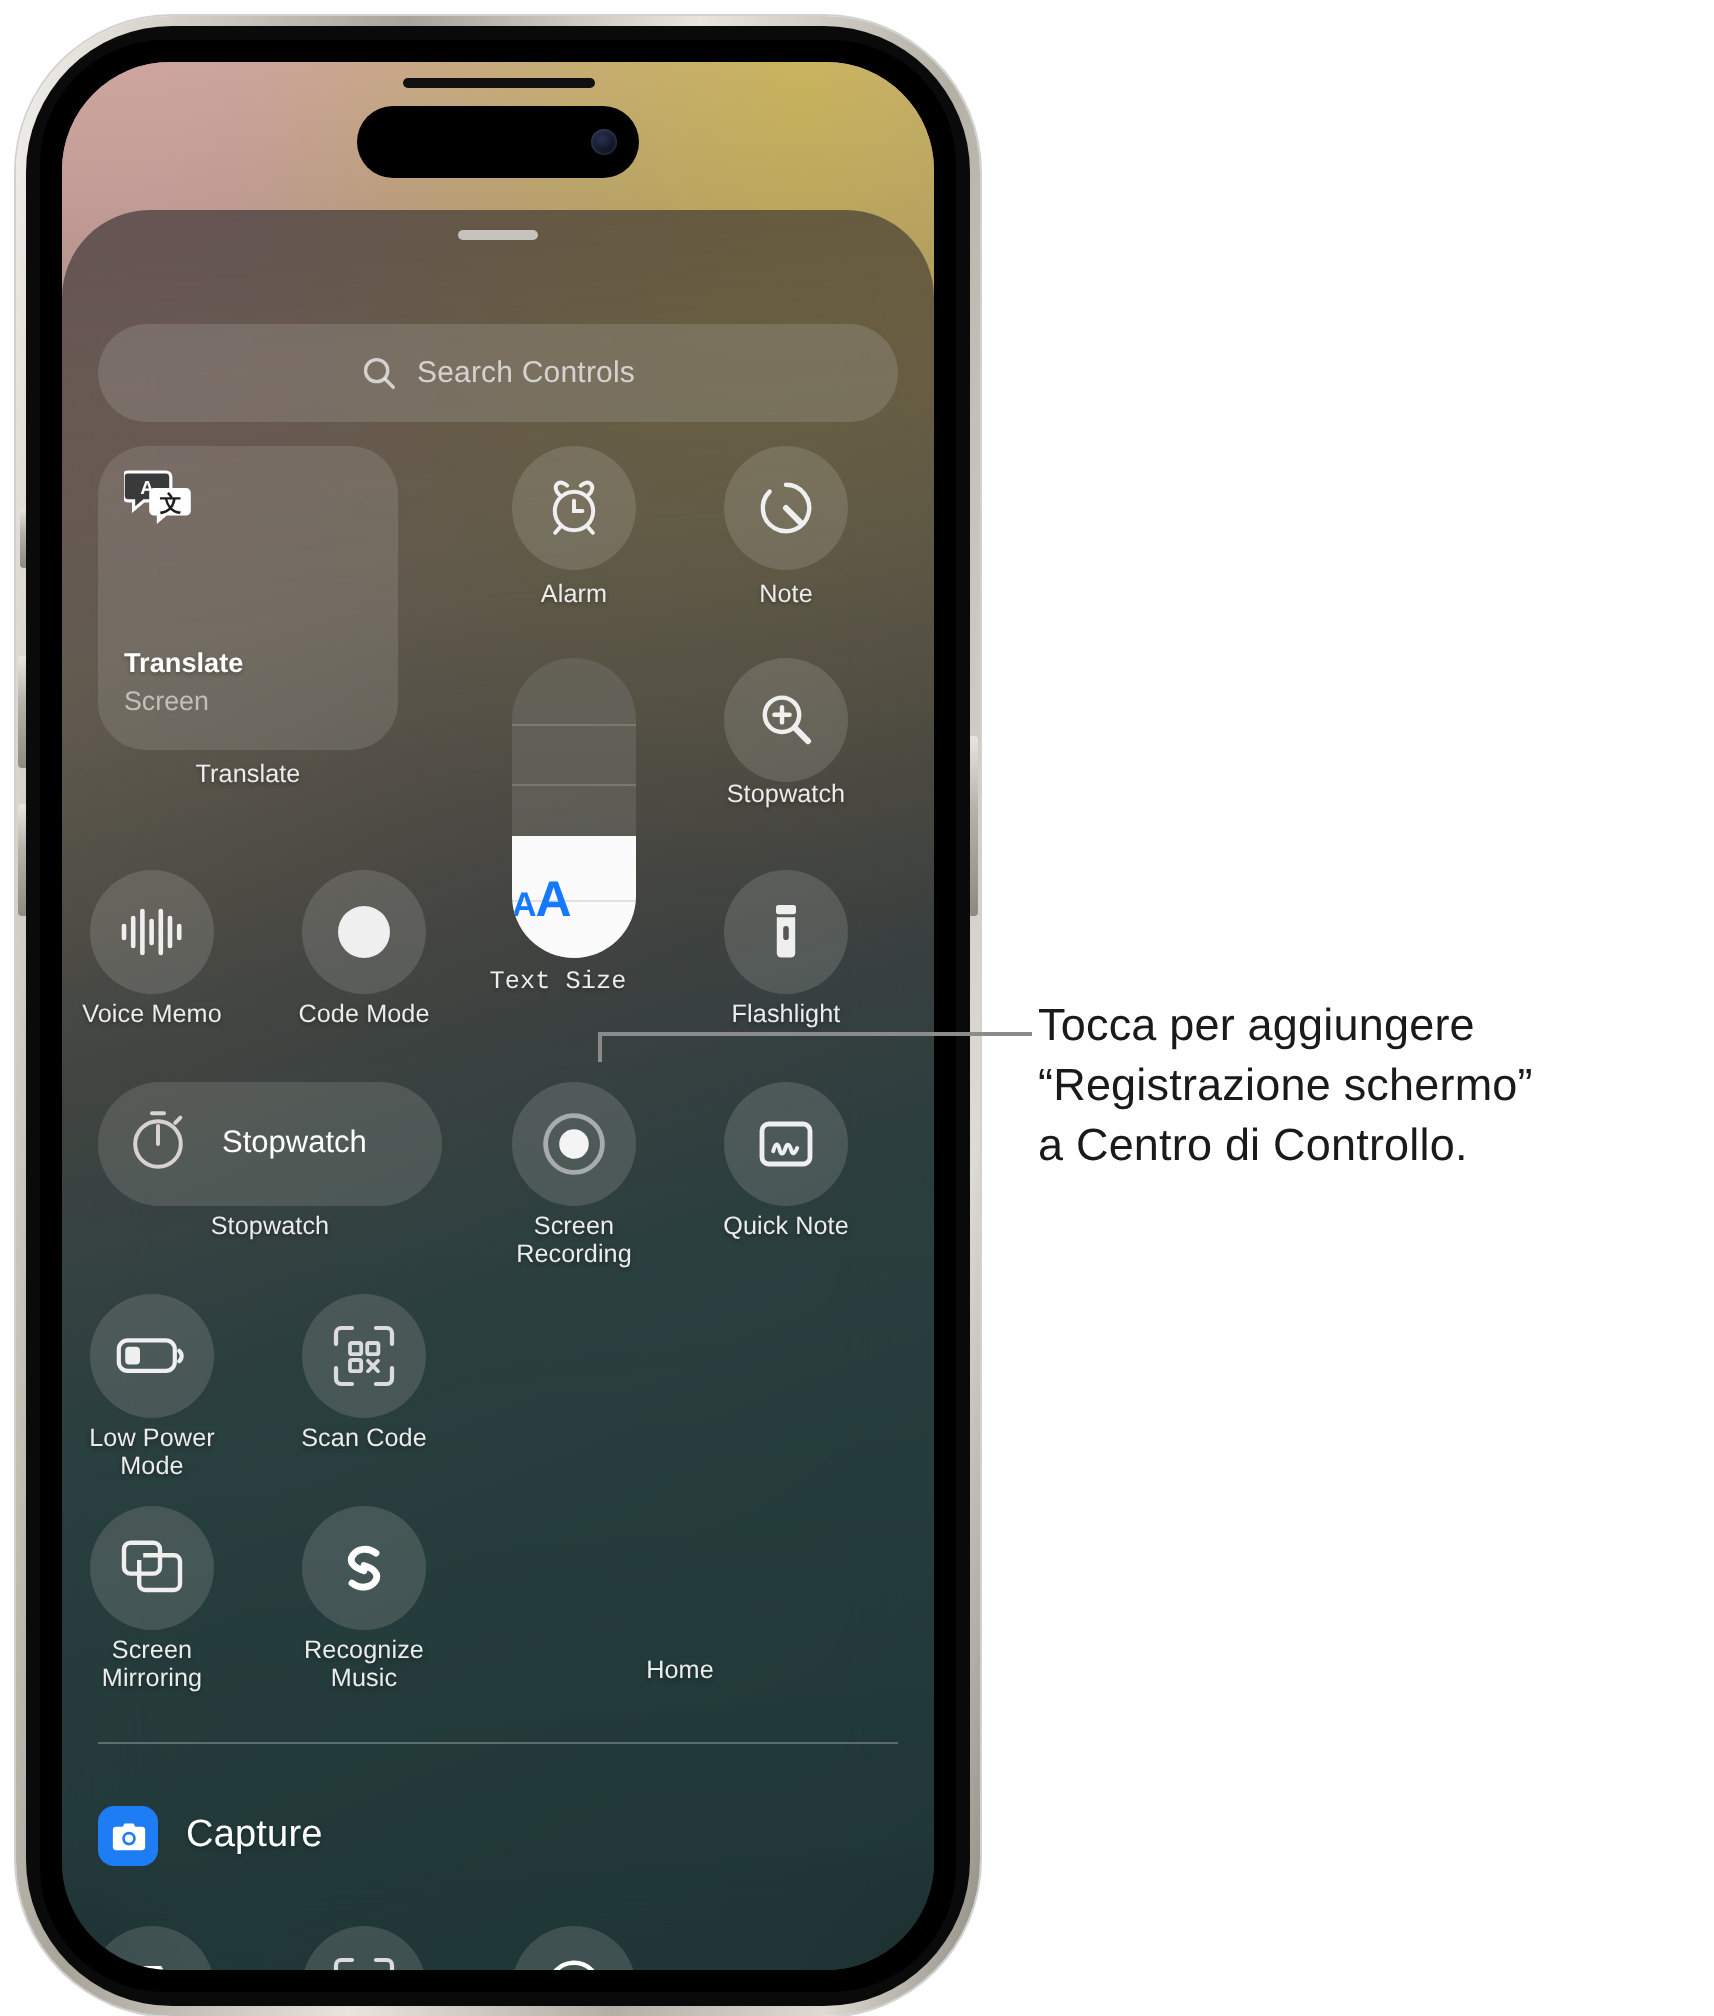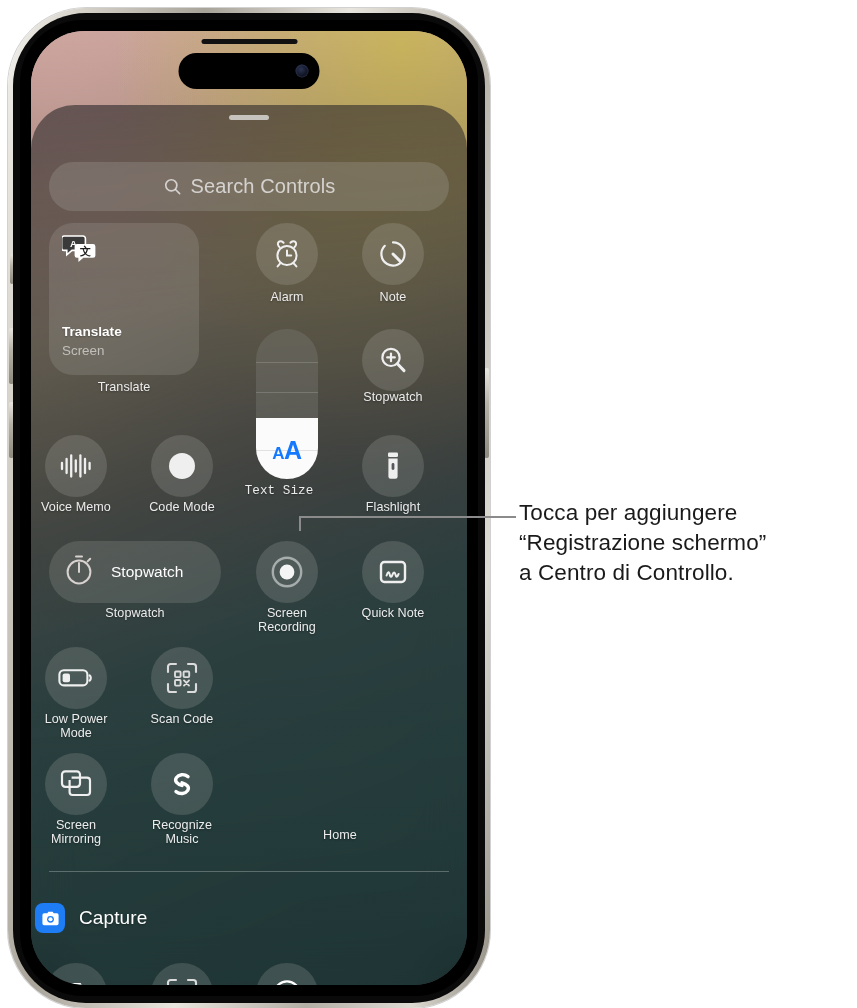--- a/index.html
+++ b/index.html
@@ -120,21 +120,21 @@
     position: absolute;
     left: 18px; top: 57px;
     width: 400px; height: 49px;
     border-radius: 25px;
     background: rgba(175,172,165,0.26);
     display: flex; align-items: center; justify-content: center;
     gap: 9px;
   }
   .search-icon { width: 19px; height: 19px; display:block; }
   .search-ph {
-    font-size: 20px;
+    font-size: 15px;
     color: rgba(232,232,232,0.82);
     letter-spacing: 0.1px;
     white-space: nowrap;
   }
 
   
   .grid-area { position: absolute; left: 0; top: 118px; right: 0; bottom: 0; }
 
   
   .ctl-label {
@@ -198,21 +198,21 @@
     position: absolute; left: 0; right: 0; bottom: 0;
     background: #fbfbfb;
   }
   .slider-line {
     position: absolute; left: 0; right: 0; height: 1px;
     background: rgba(255,255,255,0.16);
   }
   .slider-line.dark { background: rgba(0,0,0,0.10); }
   .slider-aa {
     position: absolute; left: 0; right: 0; bottom: 14px;
-    text-align: center; color: #1479ff;
+    text-align: left; color: #1479ff;
     font-weight: 700; letter-spacing: -0.5px;
   }
   .slider-aa .a-small { font-size: 17px; }
   .slider-aa .a-big   { font-size: 25px; }
 
   
   .cc-divider {
     position: absolute;
     left: 18px; right: 18px;
     height: 1px;
@@ -465,21 +465,21 @@
                 <path d="M22 8.6 C18 5.4 12.6 6.4 10.4 9.6 C8 13.2 11.4 16 16 17.4"></path>
                 <path d="M10 23.6 C14 26.8 19.4 25.8 21.6 22.6 C24 19 20.6 16.2 16 14.8"></path>
               </svg>
             </span>
           </div>
           <div class="ctl-label" style="left:110px; top:596px; width:82px;">Recognize
 Music</div>
 
           <div class="cc-divider" style="top:648px;"></div>
 
-          <div class="section-head" style="left:4px; top:680px;">
+          <div class="section-head" style="left:18px; top:680px;">
             <span class="section-app-icon">
               <svg width="19" height="19" viewBox="0 0 24 24" fill="#ffffff">
                 <path d="M9.2 3.4 h5.6 l1.2 2.1 H20 a2.2 2.2 0 0 1 2.2 2.2 v10.5 A2.2 2.2 0 0 1 20 20.4 H4 a2.2 2.2 0 0 1 -2.2 -2.2 V7.7 A2.2 2.2 0 0 1 4 5.5 h4 z"></path>
                 <circle cx="12" cy="13" r="4.3" fill="#1e7df5"></circle>
                 <circle cx="12" cy="13" r="2.6" fill="#ffffff"></circle>
               </svg>
             </span>
             <span class="section-title">Capture</span>
           </div>
 

